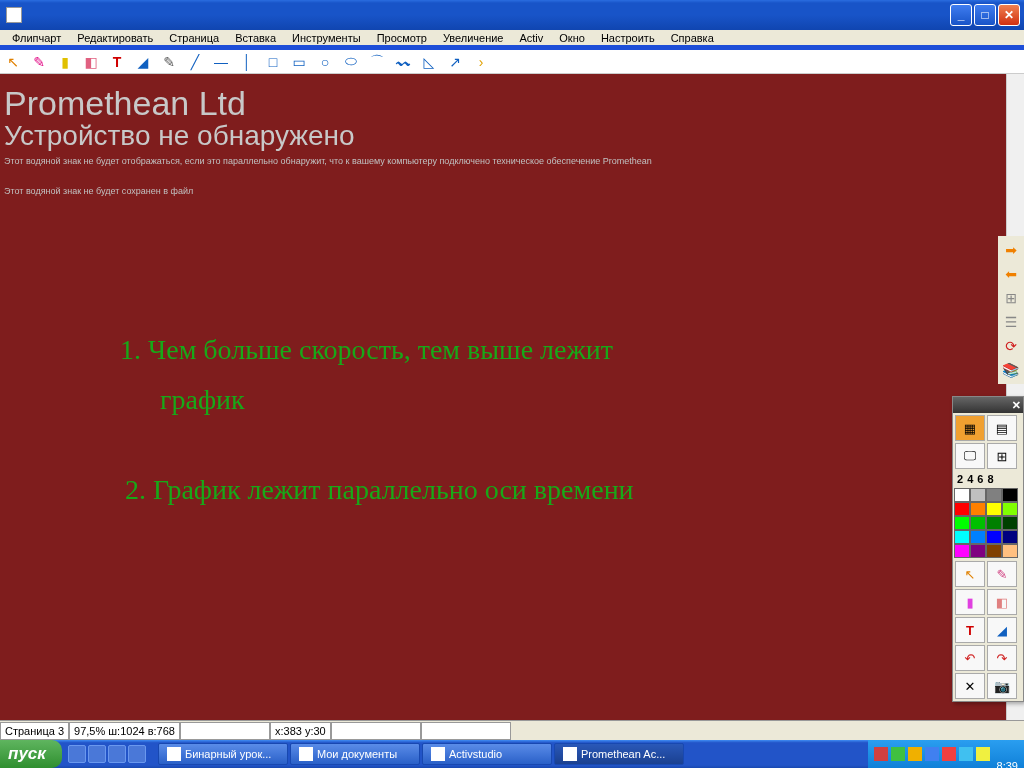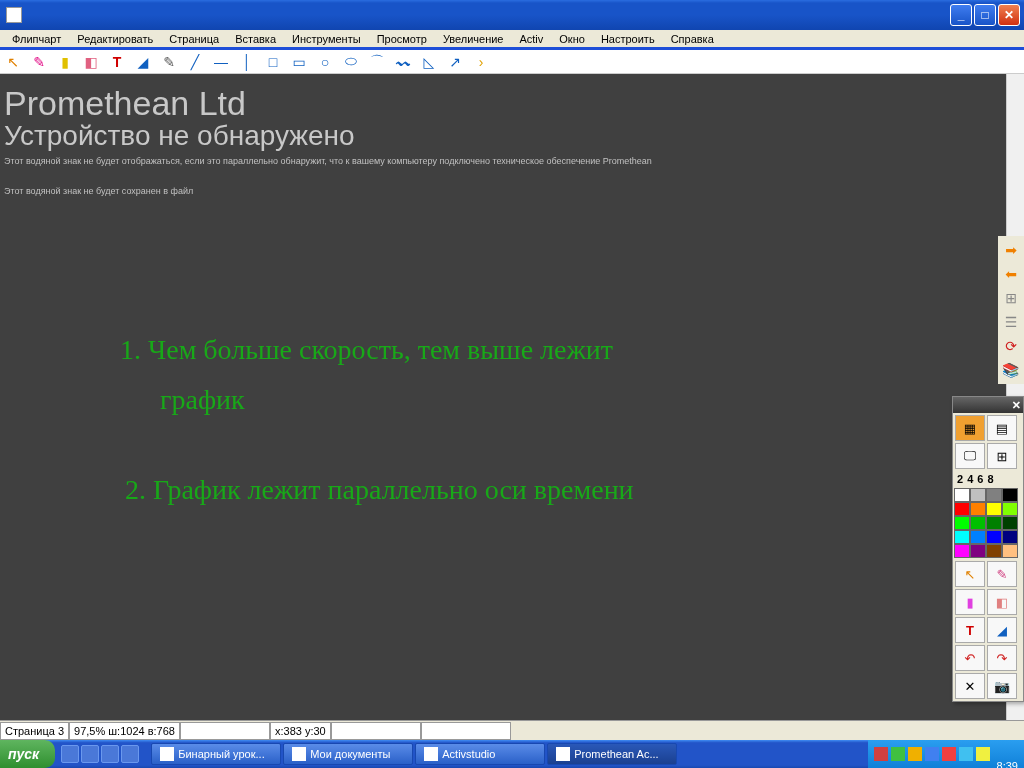--- a/index.html
+++ b/index.html
@@ -8,29 +8,29 @@
 
 .titlebar { height:30px; background:linear-gradient(to bottom,#2a6de0 0%,#1854c8 10%,#1854c8 50%,#1045b0 100%); display:flex; align-items:center; padding-left:6px; color:#fff; font-weight:bold; font-size:14px; position:relative; }
 .titlebar .ico { width:16px; height:16px; margin-right:6px; background:#fff; border:1px solid #999; display:inline-block; }
 .winbtns { position:absolute; right:4px; top:4px; display:flex; gap:2px; }
 .winbtn { width:22px; height:22px; border-radius:3px; border:1px solid #fff; display:flex; align-items:center; justify-content:center; font-size:12px; color:#fff; font-weight:bold; }
 .min { background:linear-gradient(#3f7df0,#1854c8); }
 .max { background:linear-gradient(#3f7df0,#1854c8); }
 .close { background:linear-gradient(#f08050,#d03010); }
 
 
-.menubar { height:20px; background:#ece9d8; display:flex; align-items:center; padding-left:4px; font-size:11px; border-bottom:3px solid #1d4ed8; }
+.menubar { height:20px; background:#ece9d8; display:flex; align-items:center; padding-left:4px; font-size:11px; border-bottom:5px solid #1d4ed8; }
 .menubar .mi { padding:2px 8px; cursor:default; }
 
 
 .toolbar { height:24px; background:#fff; border-bottom:1px solid #ccc; display:flex; align-items:center; gap:4px; padding-left:2px; }
 .tbb { width:22px; height:20px; display:flex; align-items:center; justify-content:center; font-size:14px; }
 
 
-.canvas { position:absolute; top:74px; left:0; right:0; bottom:48px; background:#404040; }
+.canvas { position:absolute; top:74px; left:0; right:0; bottom:48px; background:#7f1d1d; }
 .watermark1 { position:absolute; left:4px; top:10px; font-size:34px; color:#c8c8c8; font-weight:normal; font-family:Arial; }
 .watermark2 { position:absolute; left:4px; top:46px; font-size:28px; color:#c8c8c8; font-family:Arial; }
 .watermark3 { position:absolute; left:4px; top:82px; font-size:9px; color:#c0c0c0; }
 .watermark4 { position:absolute; left:4px; top:112px; font-size:9px; color:#c0c0c0; }
 
 .content-title { position:absolute; left:100px; top:122px; font-size:28px; color:#18a818; font-family:'Comic Sans MS',cursive; }
 .line1 { position:absolute; left:120px; top:260px; font-size:28px; color:#18a818; font-family:'Comic Sans MS',cursive; }
 .line1b { position:absolute; left:160px; top:310px; font-size:28px; color:#18a818; font-family:'Comic Sans MS',cursive; }
 .line2 { position:absolute; left:125px; top:400px; font-size:28px; color:#18a818; font-family:'Comic Sans MS',cursive; }
 
@@ -47,21 +47,21 @@
 .palette .nums { display:flex; gap:4px; padding:2px 4px; font-size:11px; font-weight:bold; }
 .palette .swatches { display:flex; flex-wrap:wrap; width:68px; padding:1px; }
 .palette .sw { width:16px; height:14px; border:1px solid #666; }
 
 
 .status { position:absolute; bottom:28px; left:0; right:0; height:20px; background:#ece9d8; border-top:1px solid #999; display:flex; align-items:center; font-size:11px; }
 .status .cell { border:1px solid #999; padding:1px 4px; margin-right:0px; background:#fff; height:18px; display:flex; align-items:center; }
 
 
 .taskbar { position:absolute; bottom:0; left:0; right:0; height:28px; background:linear-gradient(to bottom,#3f8cf3 0%,#2254c8 10%,#2254c8 90%,#1848b0 100%); display:flex; align-items:center; }
-.start { height:28px; padding:0 16px 0 8px; background:linear-gradient(to bottom,#5fb55f,#2f8f2f); color:#fff; font-weight:bold; font-style:italic; font-size:14px; display:flex; align-items:center; border-radius:0 10px 10px 0; }
+.start { height:28px; padding:0 16px 0 8px; background:linear-gradient(to bottom,#5fb55f,#2f8f2f); color:#fff; font-weight:bold; font-style:italic; font-size:17px; display:flex; align-items:center; border-radius:0 10px 10px 0; }
 .ql { display:flex; gap:2px; padding:0 6px; }
 .ql .qi { width:18px; height:18px; background:#4a78d8; border:1px solid #6a98ee; border-radius:2px; }
 .tasks { display:flex; gap:2px; padding-left:6px; flex:1; }
 .task { height:22px; padding:0 8px; background:linear-gradient(#5a8ce8,#2a60c8); border:1px solid #1848b0; border-radius:2px; color:#fff; font-size:11px; display:flex; align-items:center; gap:4px; min-width:130px; max-width:150px; overflow:hidden; white-space:nowrap; }
 .task.active { background:linear-gradient(#2a58b8,#1a4090); }
 .task .tico { width:14px; height:14px; background:#fff; display:inline-block; }
 .tray { display:flex; align-items:center; gap:3px; padding:0 6px; background:linear-gradient(#2a9ef0,#1080d8); height:28px; }
 .tray .ti { width:14px; height:14px; }
 .clock { color:#fff; font-size:11px; padding-left:4px;margin-top:24px; }
 

